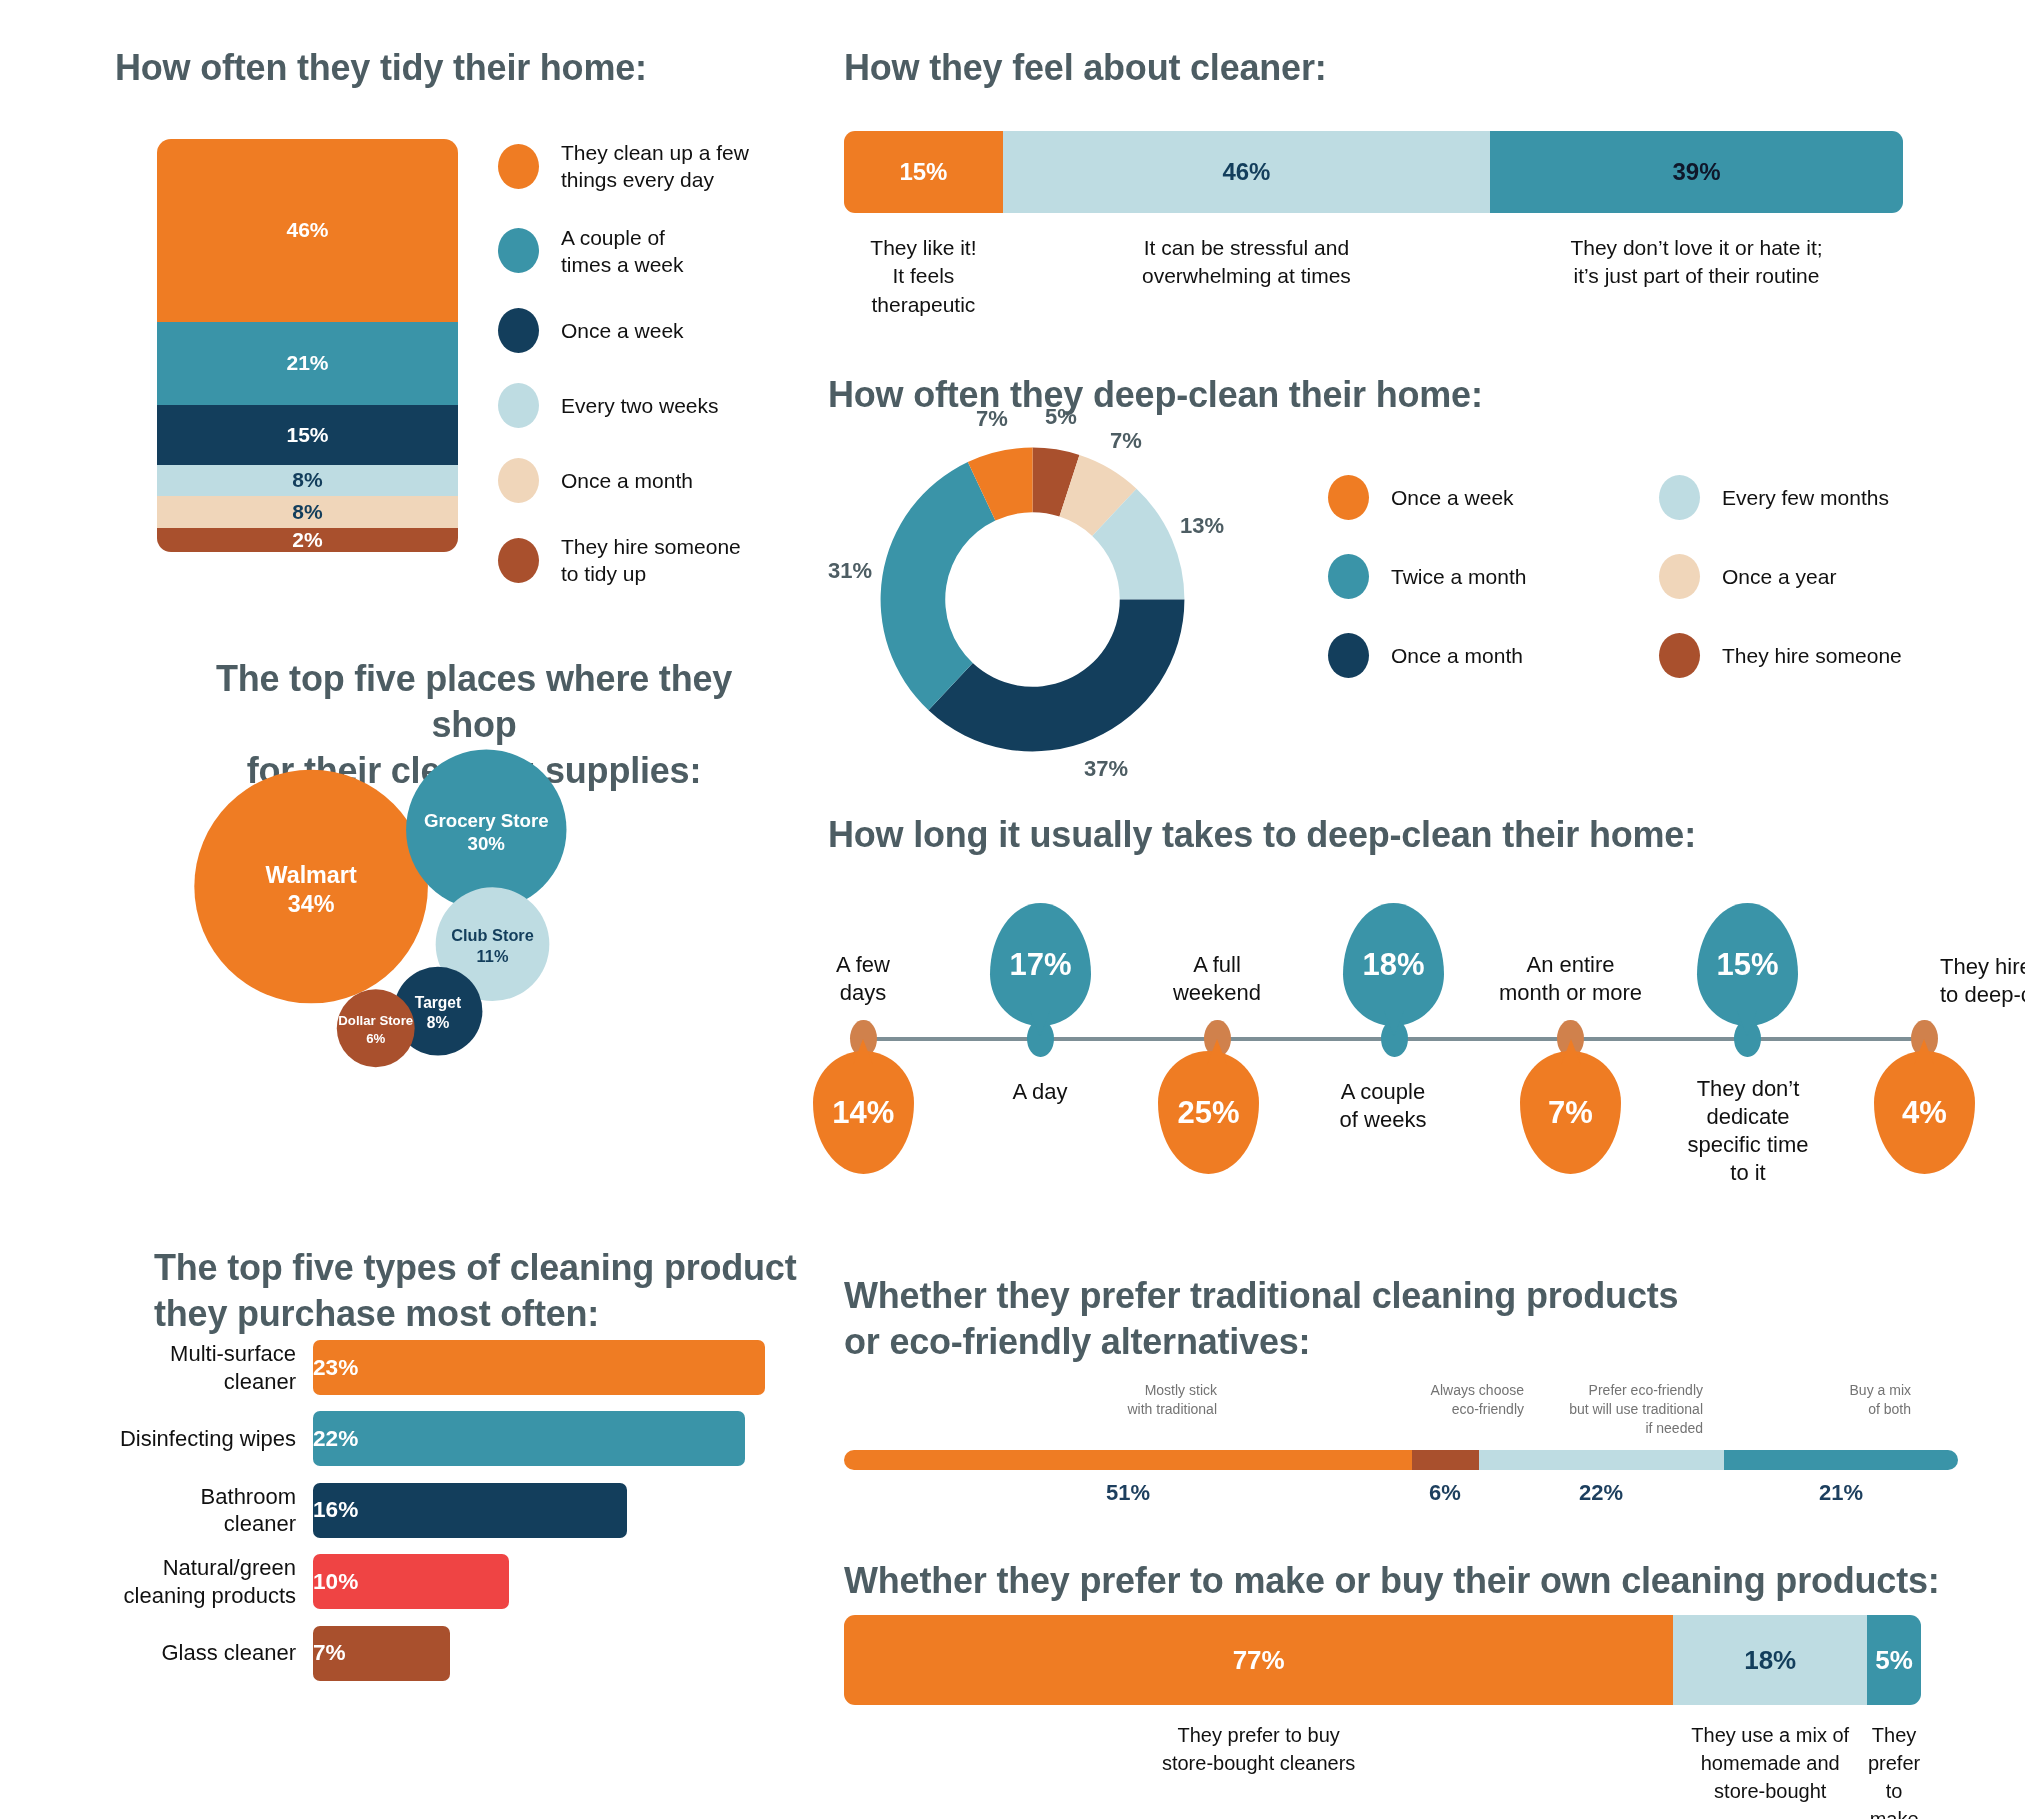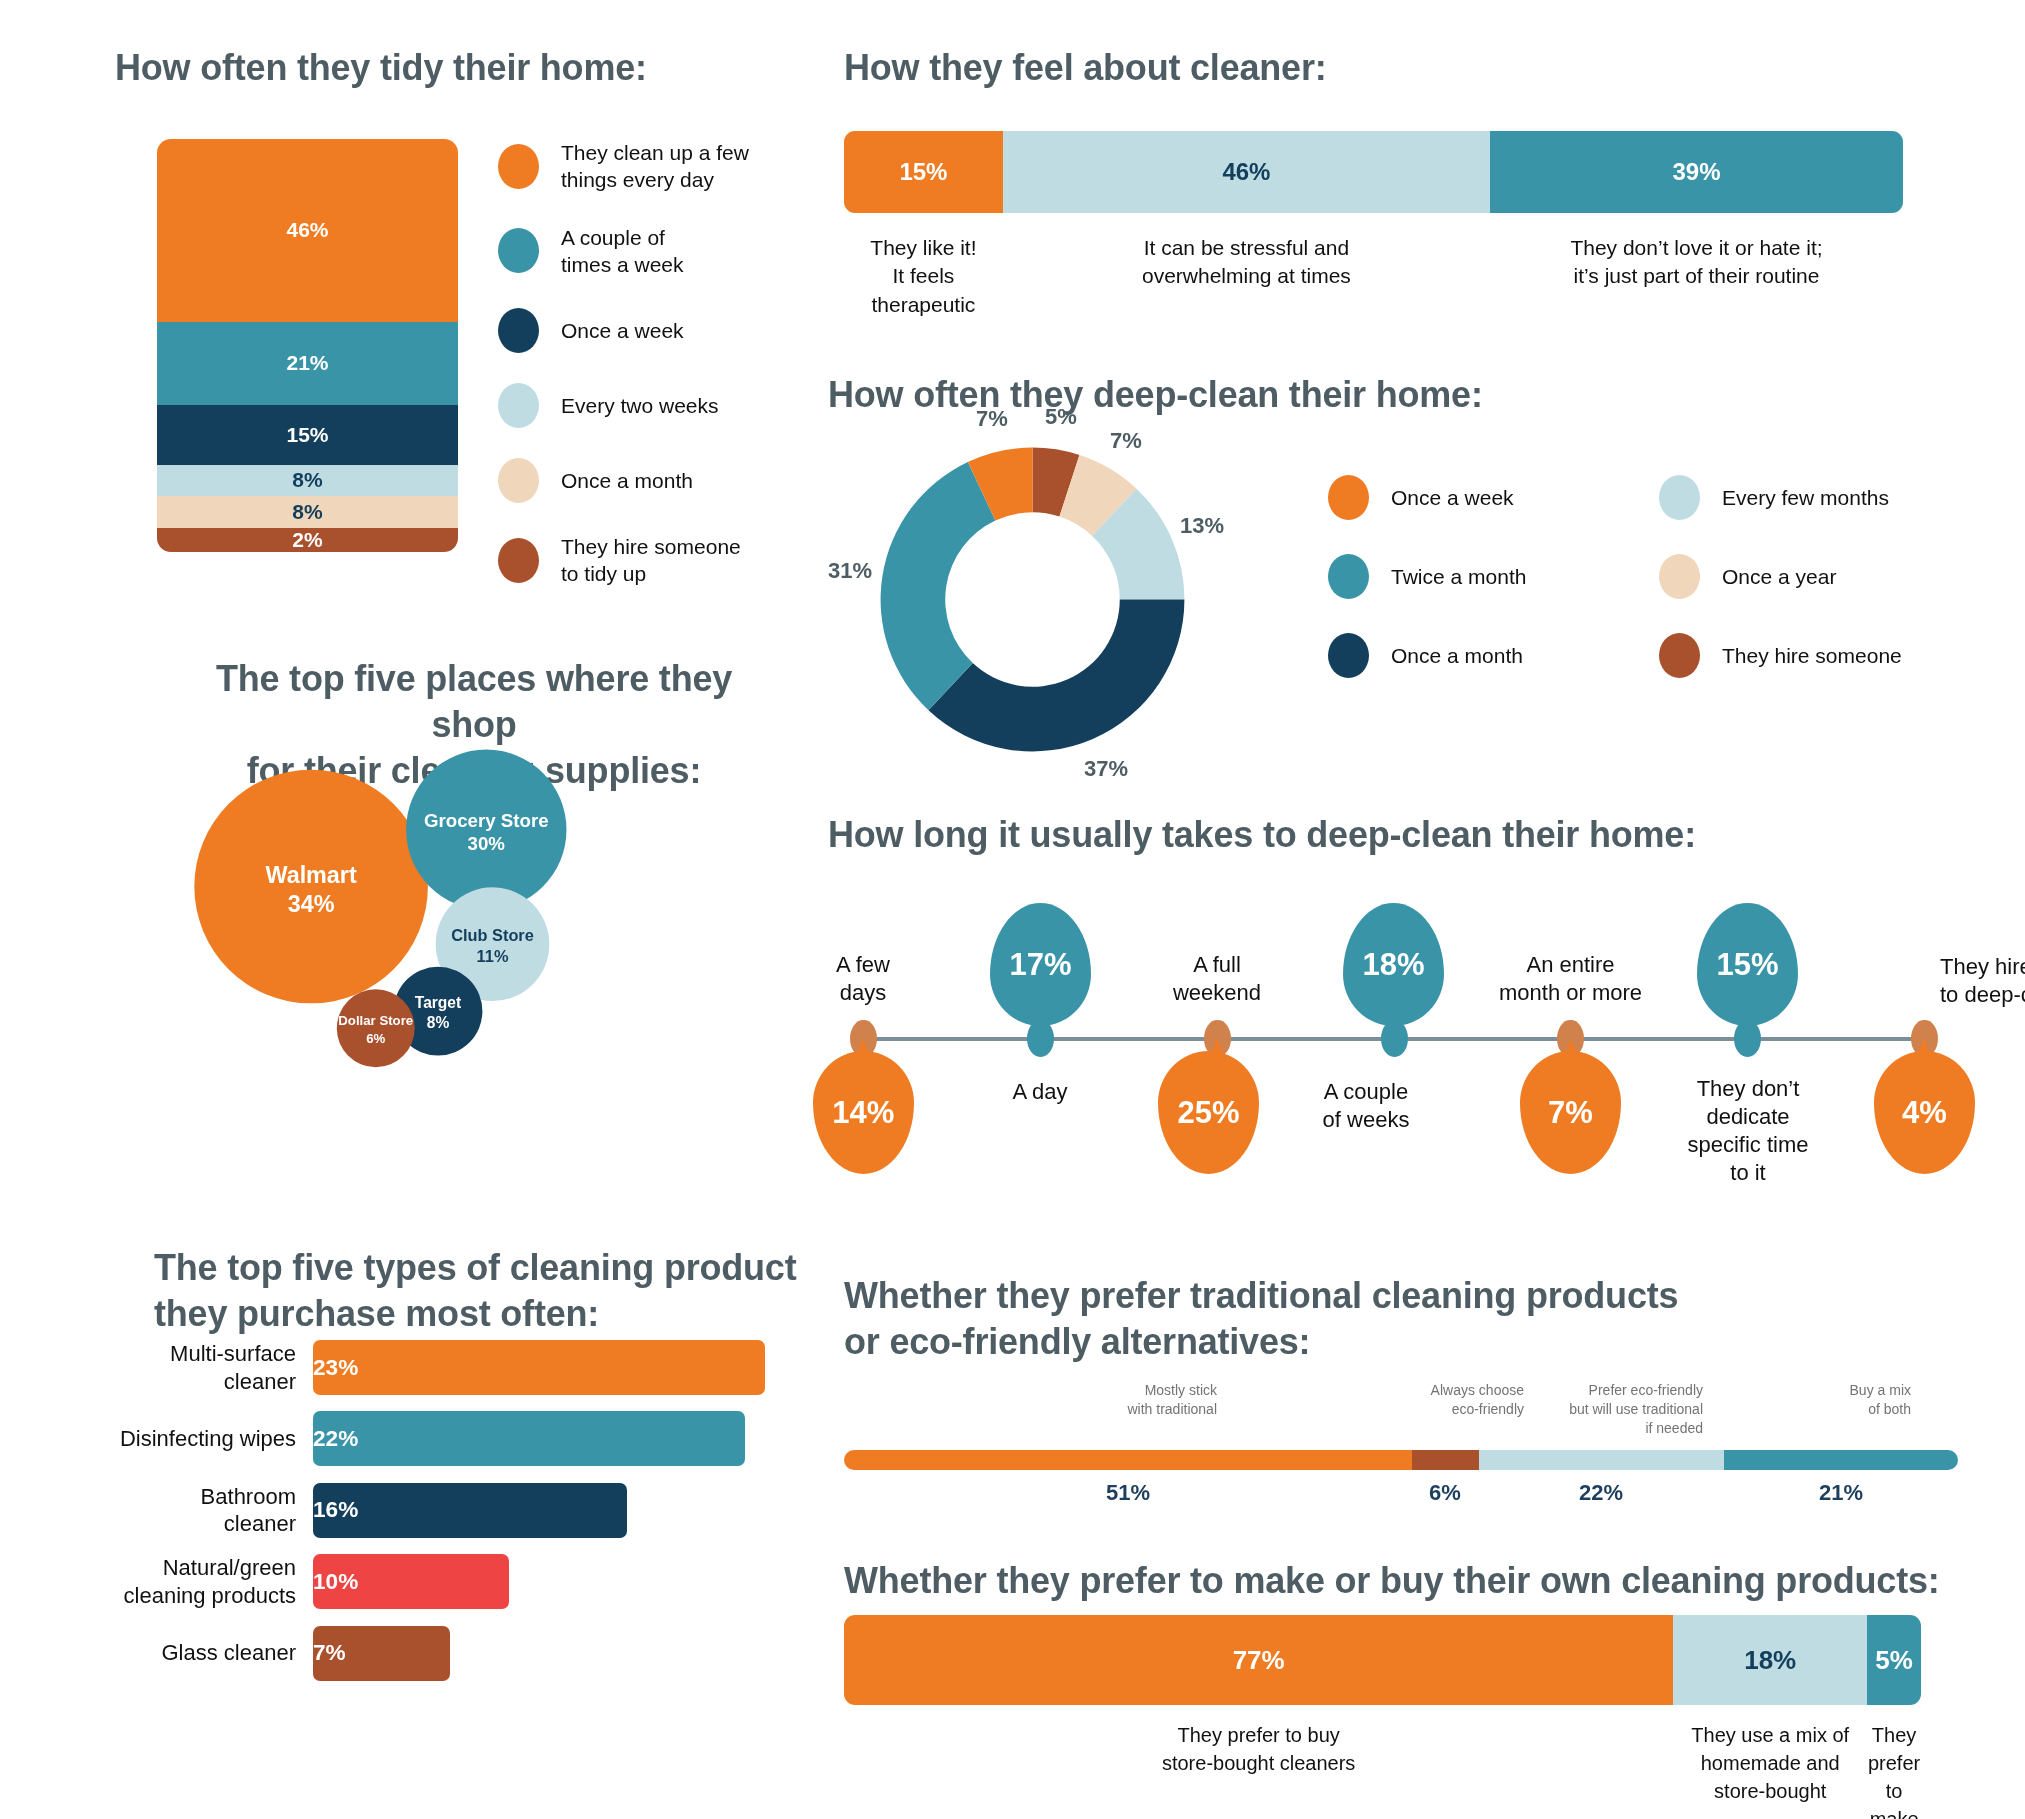--- a/index.html
+++ b/index.html
@@ -119,21 +119,21 @@
       <div class="lg-dot" style="background: rgb(169, 80, 45);"></div>
       <div class="lg-lbl">They hire someone
 to tidy up</div>
     </div>
   </div>
 
 <div class="sec h-title" style="left:844px;top:45px;">How they feel about cleaner:</div>
 <div id="feel-bar">
     <div class="seg" style="flex: 15 0 0px; background: rgb(239, 124, 35); color: rgb(255, 255, 255);">15%</div>
     <div class="seg" style="flex: 46 0 0px; background: rgb(190, 220, 226); color: rgb(19, 62, 92);">46%</div>
-    <div class="seg" style="flex: 39 0 0px; background: rgb(58, 148, 168); color: #ffffff;">39%</div>
+    <div class="seg" style="flex: 39 0 0px; background: rgb(58, 148, 168); color: #0f172a;">39%</div>
   </div>
 <div id="feel-lbls">
     <div class="fl" style="flex: 15 0 0px;">They like it!
 It feels therapeutic</div>
     <div class="fl" style="flex: 46 0 0px;">It can be stressful and
 overwhelming at times</div>
     <div class="fl" style="flex: 39 0 0px;">They don’t love it or hate it;
 it’s just part of their routine</div>
   </div>
 
@@ -214,21 +214,21 @@
     <div class="tail" style="left: 204px; top: 146px; border-left: 10px solid transparent; border-right: 10px solid transparent; border-top: 26.5px solid rgb(58, 148, 168);"></div>
     <div class="tl-cap" style="width: 132px; left: 148px; top: 213px;">A day</div>
     <div class="tl-dot" style="left: 378px; top: 155px; background: rgb(208, 129, 76);"></div>
     <div class="balloon dn" style="left: 332px; top: 186px; background: rgb(239, 124, 35);">25%</div>
     <div class="tail" style="left: 381px; top: 174px; border-left: 10px solid transparent; border-right: 10px solid transparent; border-bottom: 26.5px solid rgb(239, 124, 35);"></div>
     <div class="tl-cap" style="width: 148px; left: 317px; top: 86px;">A full
 weekend</div>
     <div class="tl-dot" style="left: 555px; top: 155px; background: rgb(58, 148, 168);"></div>
     <div class="balloon up" style="left: 517px; top: 38px; background: rgb(58, 148, 168);">18%</div>
     <div class="tail" style="left: 558px; top: 146px; border-left: 10px solid transparent; border-right: 10px solid transparent; border-top: 26.5px solid rgb(58, 148, 168);"></div>
-    <div class="tl-cap" style="width: 148px; left: 466px; top: 213px;">A couple
+    <div class="tl-cap" style="width: 148px; left: 483px; top: 213px;">A couple
 of weeks</div>
     <div class="tl-dot" style="left: 731px; top: 155px; background: rgb(208, 129, 76);"></div>
     <div class="balloon dn" style="left: 694px; top: 186px; background: rgb(239, 124, 35);">7%</div>
     <div class="tail" style="left: 735px; top: 174px; border-left: 10px solid transparent; border-right: 10px solid transparent; border-bottom: 26.5px solid rgb(239, 124, 35);"></div>
     <div class="tl-cap" style="width: 195px; left: 647px; top: 86px;">An entire
 month or more</div>
     <div class="tl-dot" style="left: 908px; top: 155px; background: rgb(58, 148, 168);"></div>
     <div class="balloon up" style="left: 871px; top: 38px; background: rgb(58, 148, 168);">15%</div>
     <div class="tail" style="left: 911px; top: 146px; border-left: 10px solid transparent; border-right: 10px solid transparent; border-top: 26.5px solid rgb(58, 148, 168);"></div>
     <div class="tl-cap" style="width: 156px; left: 844px; top: 210px;">They don’t

